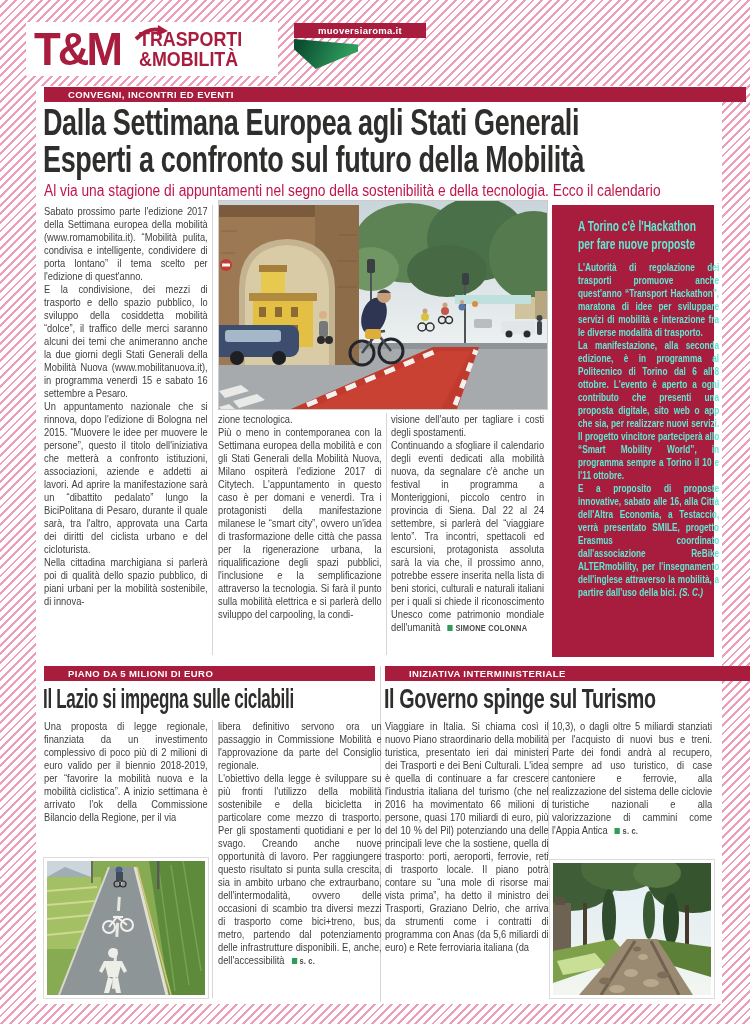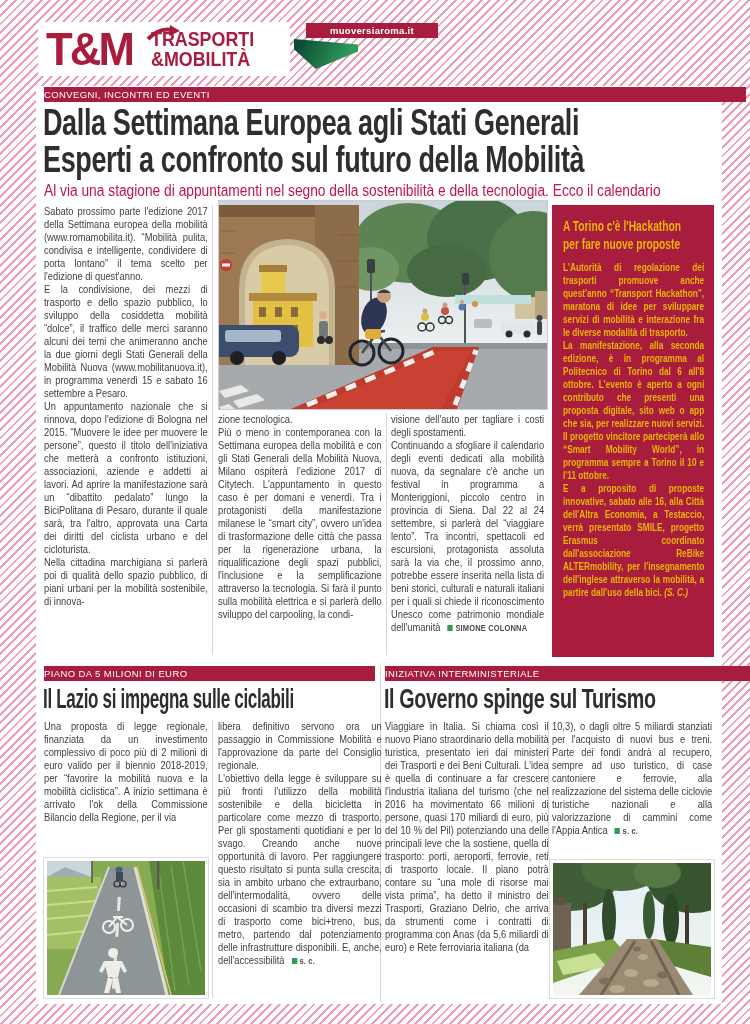--- a/index.html
+++ b/index.html
@@ -2,49 +2,49 @@
 <html><head>
 <meta charset="utf-8">
 <style>
   html,body{margin:0;padding:0;background:#ffffff;}
   .page{position:relative;width:750px;height:1024px;overflow:hidden;
     font-family:"Liberation Sans","DejaVu Sans",sans-serif;
     background:repeating-linear-gradient(135deg,#ffffff 0 4.1px,#ee9db9 4.1px 6.1px);}
   .abs{position:absolute;}
   .panel{position:absolute;left:36px;top:86px;width:686px;height:918px;background:#ffffff;}
   
-  .logo-box{position:absolute;left:38px;top:22px;width:252px;height:54px;background:#ffffff;
+  .logo-box{position:absolute;left:26px;top:22px;width:252px;height:54px;background:#ffffff;
     display:flex;align-items:center;padding:0 8px;box-sizing:border-box;}
   .logo-tm{font-size:46px;font-weight:bold;color:#a81c3e;letter-spacing:-3px;
     transform:scaleX(.95);transform-origin:0 50%;line-height:50px;}
   .logo-arrow{position:absolute;left:108px;top:3px;}
   .logo-name{margin-left:14px;font-weight:bold;color:#a81c3e;font-size:21px;line-height:20px;
     transform:scaleX(.85);transform-origin:0 50%;white-space:pre;}
   .badge{position:absolute;left:294px;top:23px;width:132px;height:15px;background:#a81c3e;
-    color:#fff;font-weight:bold;font-size:9.5px;line-height:15px;text-align:center;letter-spacing:.3px;margin-left:12px;}
+    color:#fff;font-weight:bold;font-size:9.5px;line-height:15px;text-align:center;letter-spacing:.3px;}
   .ribbon{position:absolute;left:294px;top:39px;width:64px;height:30px;
     background:linear-gradient(115deg,#0b4e31 10%,#2f9c5d 80%);
     clip-path:polygon(0 0,100% 18%,100% 42%,34% 100%,0 34%);}
   
-  .kicker{background:#a81c3e;color:#ffffff;font-weight:normal;font-size:9.5px;line-height:15px;
-    letter-spacing:.4px;padding-left:0;box-sizing:border-box;}
+  .kicker{background:#a81c3e;color:#ffffff;font-weight:bold;font-size:9.5px;line-height:15px;
+    letter-spacing:.4px;padding-left:24px;box-sizing:border-box;}
   
   .h1line{font-weight:bold;color:#2f2e2d;font-size:36px;line-height:37px;white-space:nowrap;
     transform:scaleX(.75);transform-origin:0 0;letter-spacing:-.5px;}
   .standfirst{color:#c2154a;font-size:16px;line-height:18px;white-space:nowrap;
     transform:scaleX(.86);transform-origin:0 0;}
   .h2line{font-weight:bold;color:#2f2e2d;font-size:27px;line-height:30px;white-space:nowrap;
     transform-origin:0 0;letter-spacing:-.5px;}
   
   .body-text{font-size:10.6px;line-height:13px;color:#3e3e3e;text-align:justify;
     white-space:pre-line;width:186px;transform:scaleX(.88);transform-origin:0 0;overflow:hidden;}
   .sig{white-space:nowrap;font-weight:bold;font-size:8.5px;color:#4a4a4a;letter-spacing:.2px;}
   .sqr{display:inline-block;width:6px;height:6px;background:#2f9c57;margin:0 3px 0 5px;}
   
-  .sidebar-box{background:#a81c3e;color:#eab308;padding:12px 11px;box-sizing:border-box;}
+  .sidebar-box{background:#a81c3e;color:#5eead4;padding:12px 26px;box-sizing:border-box;}
   .sb-title{font-weight:bold;font-size:15.5px;line-height:18px;white-space:pre;
     width:212px;transform:scaleX(.66);transform-origin:0 0;margin:0 0 8px 0;}
   .sb-body{font-weight:bold;font-size:10.6px;line-height:13px;text-align:justify;
     white-space:pre-line;width:181px;transform:scaleX(.78);transform-origin:0 0;}
   .sb-sig{font-style:italic;font-weight:bold;}
   
   .vrule{width:1px;background:#d6d6d6;}
   
   .photo-main{border:1px solid #cccccc;background:#dfe5e7;}
   .photo-framed{border:3px solid #ffffff;box-shadow:0 0 0 1px #dcdcdc;background:#cfd8d2;}

